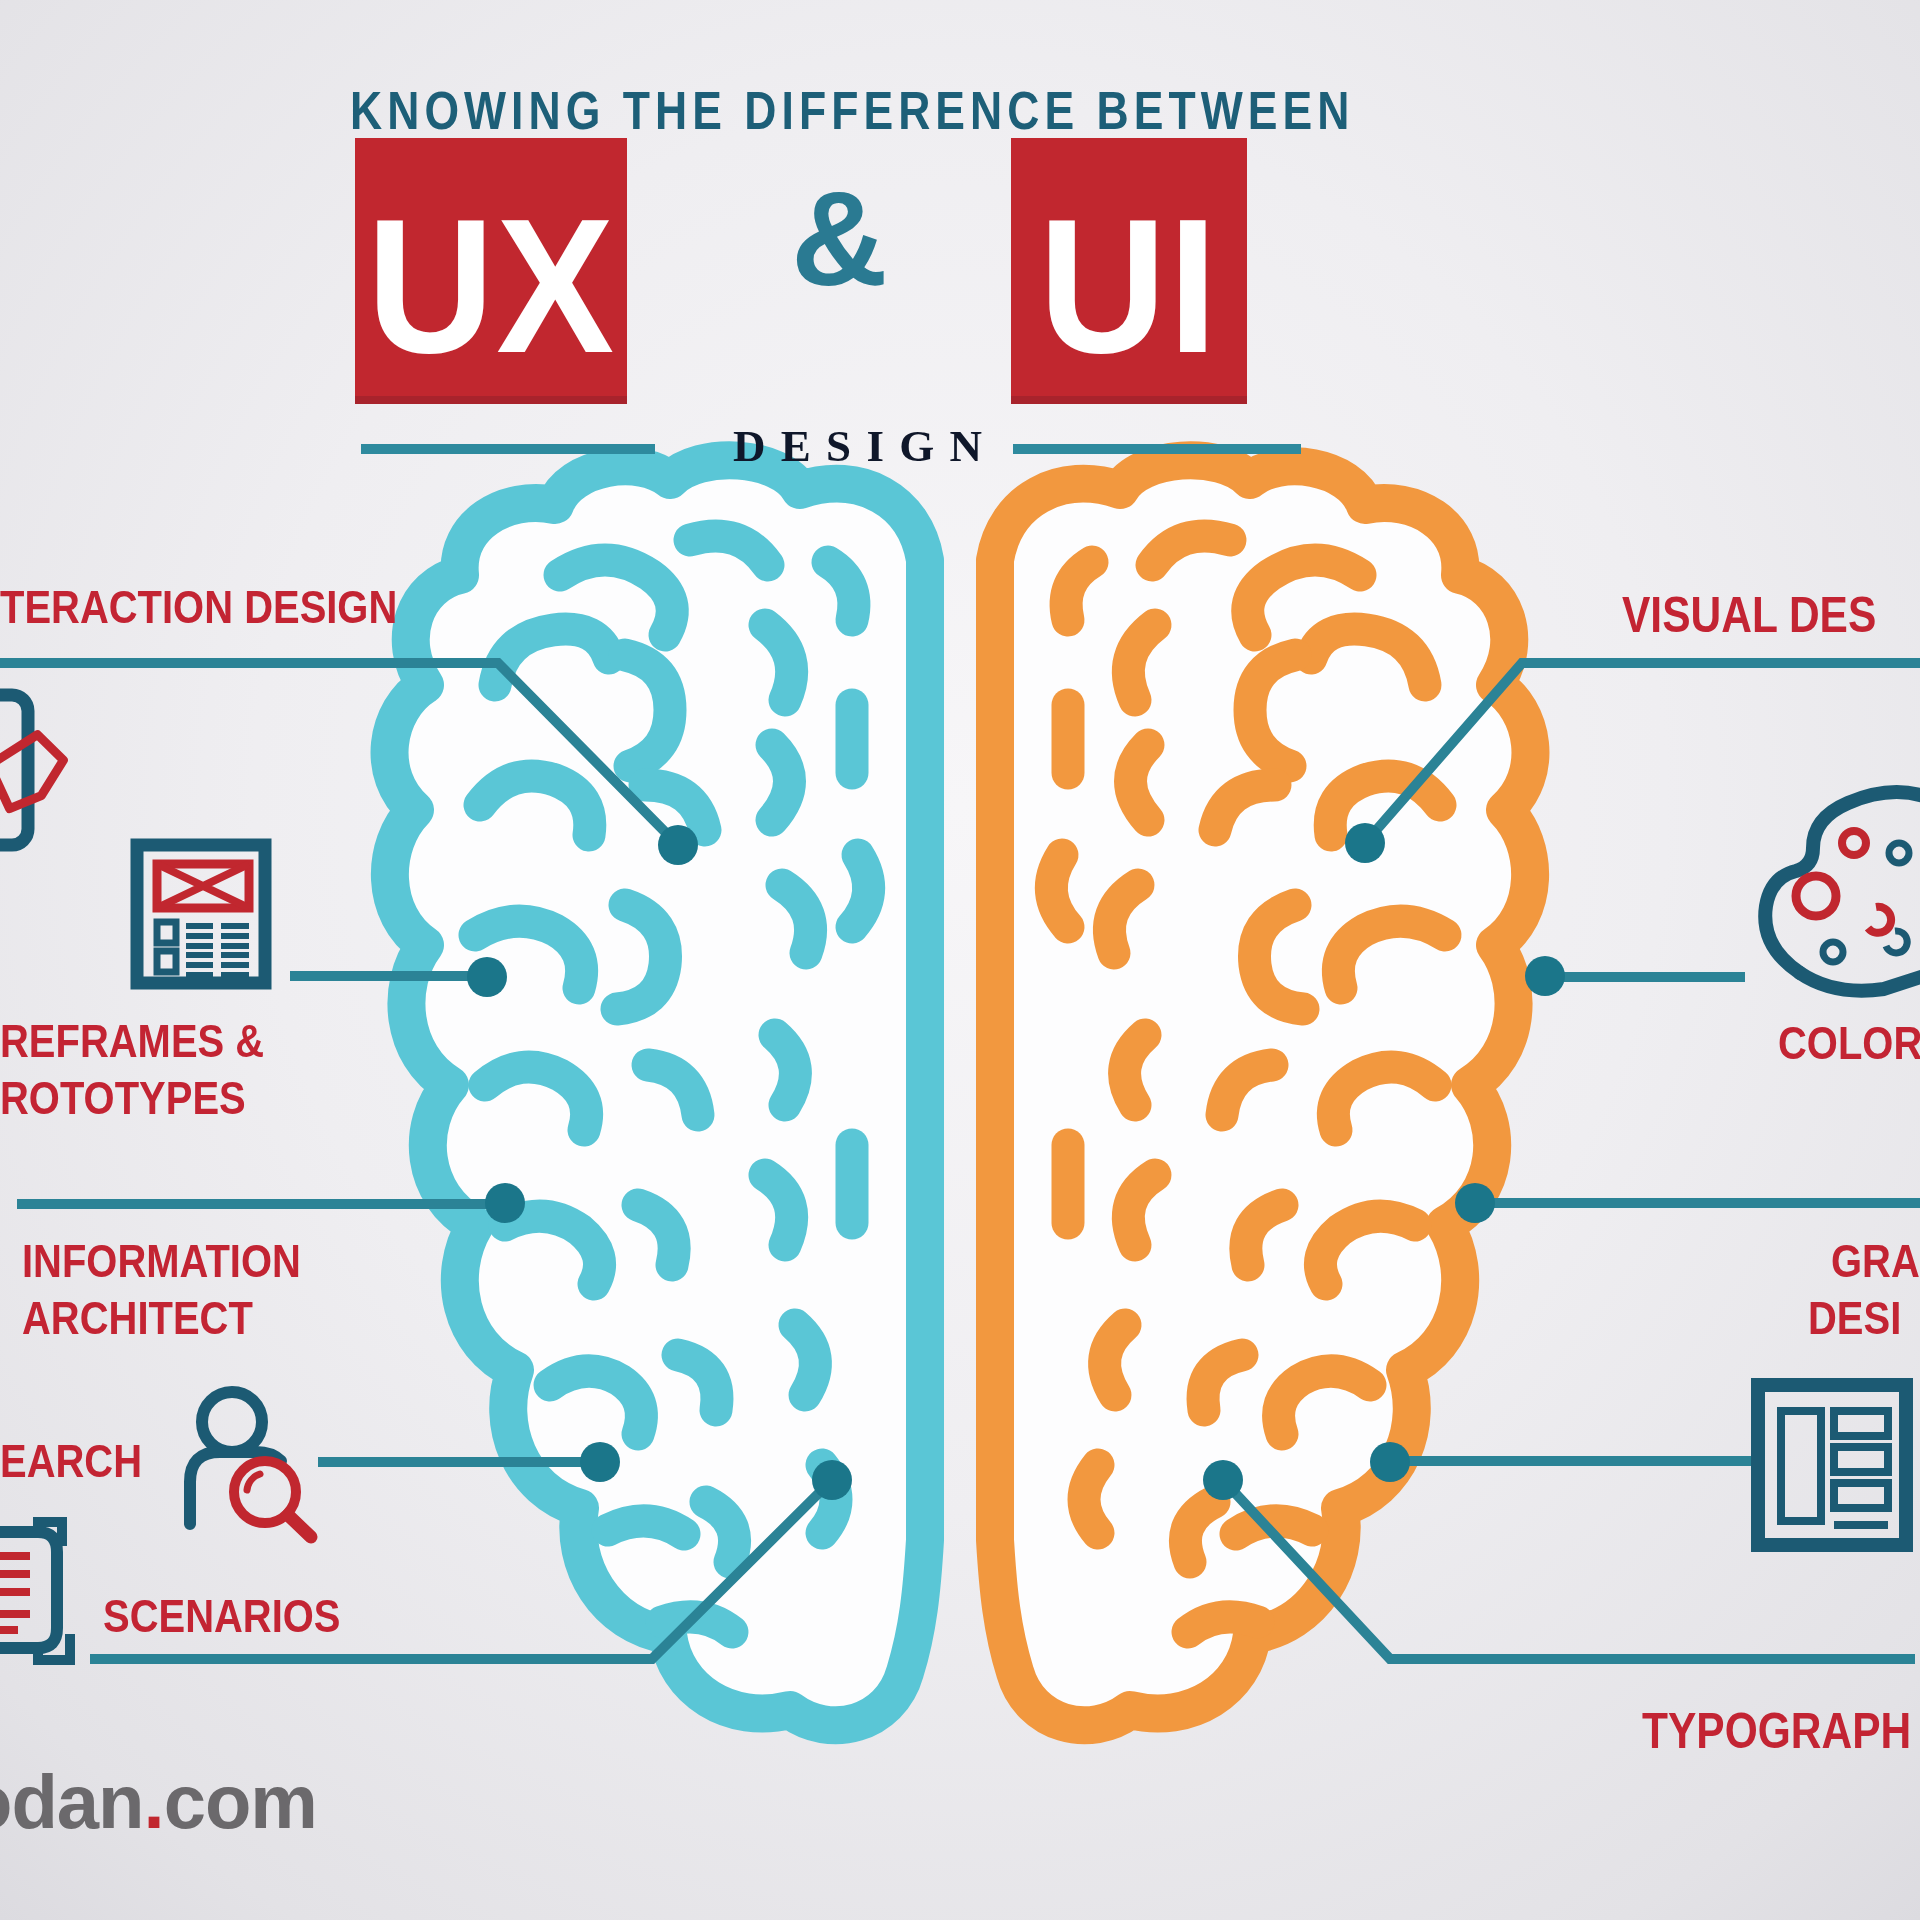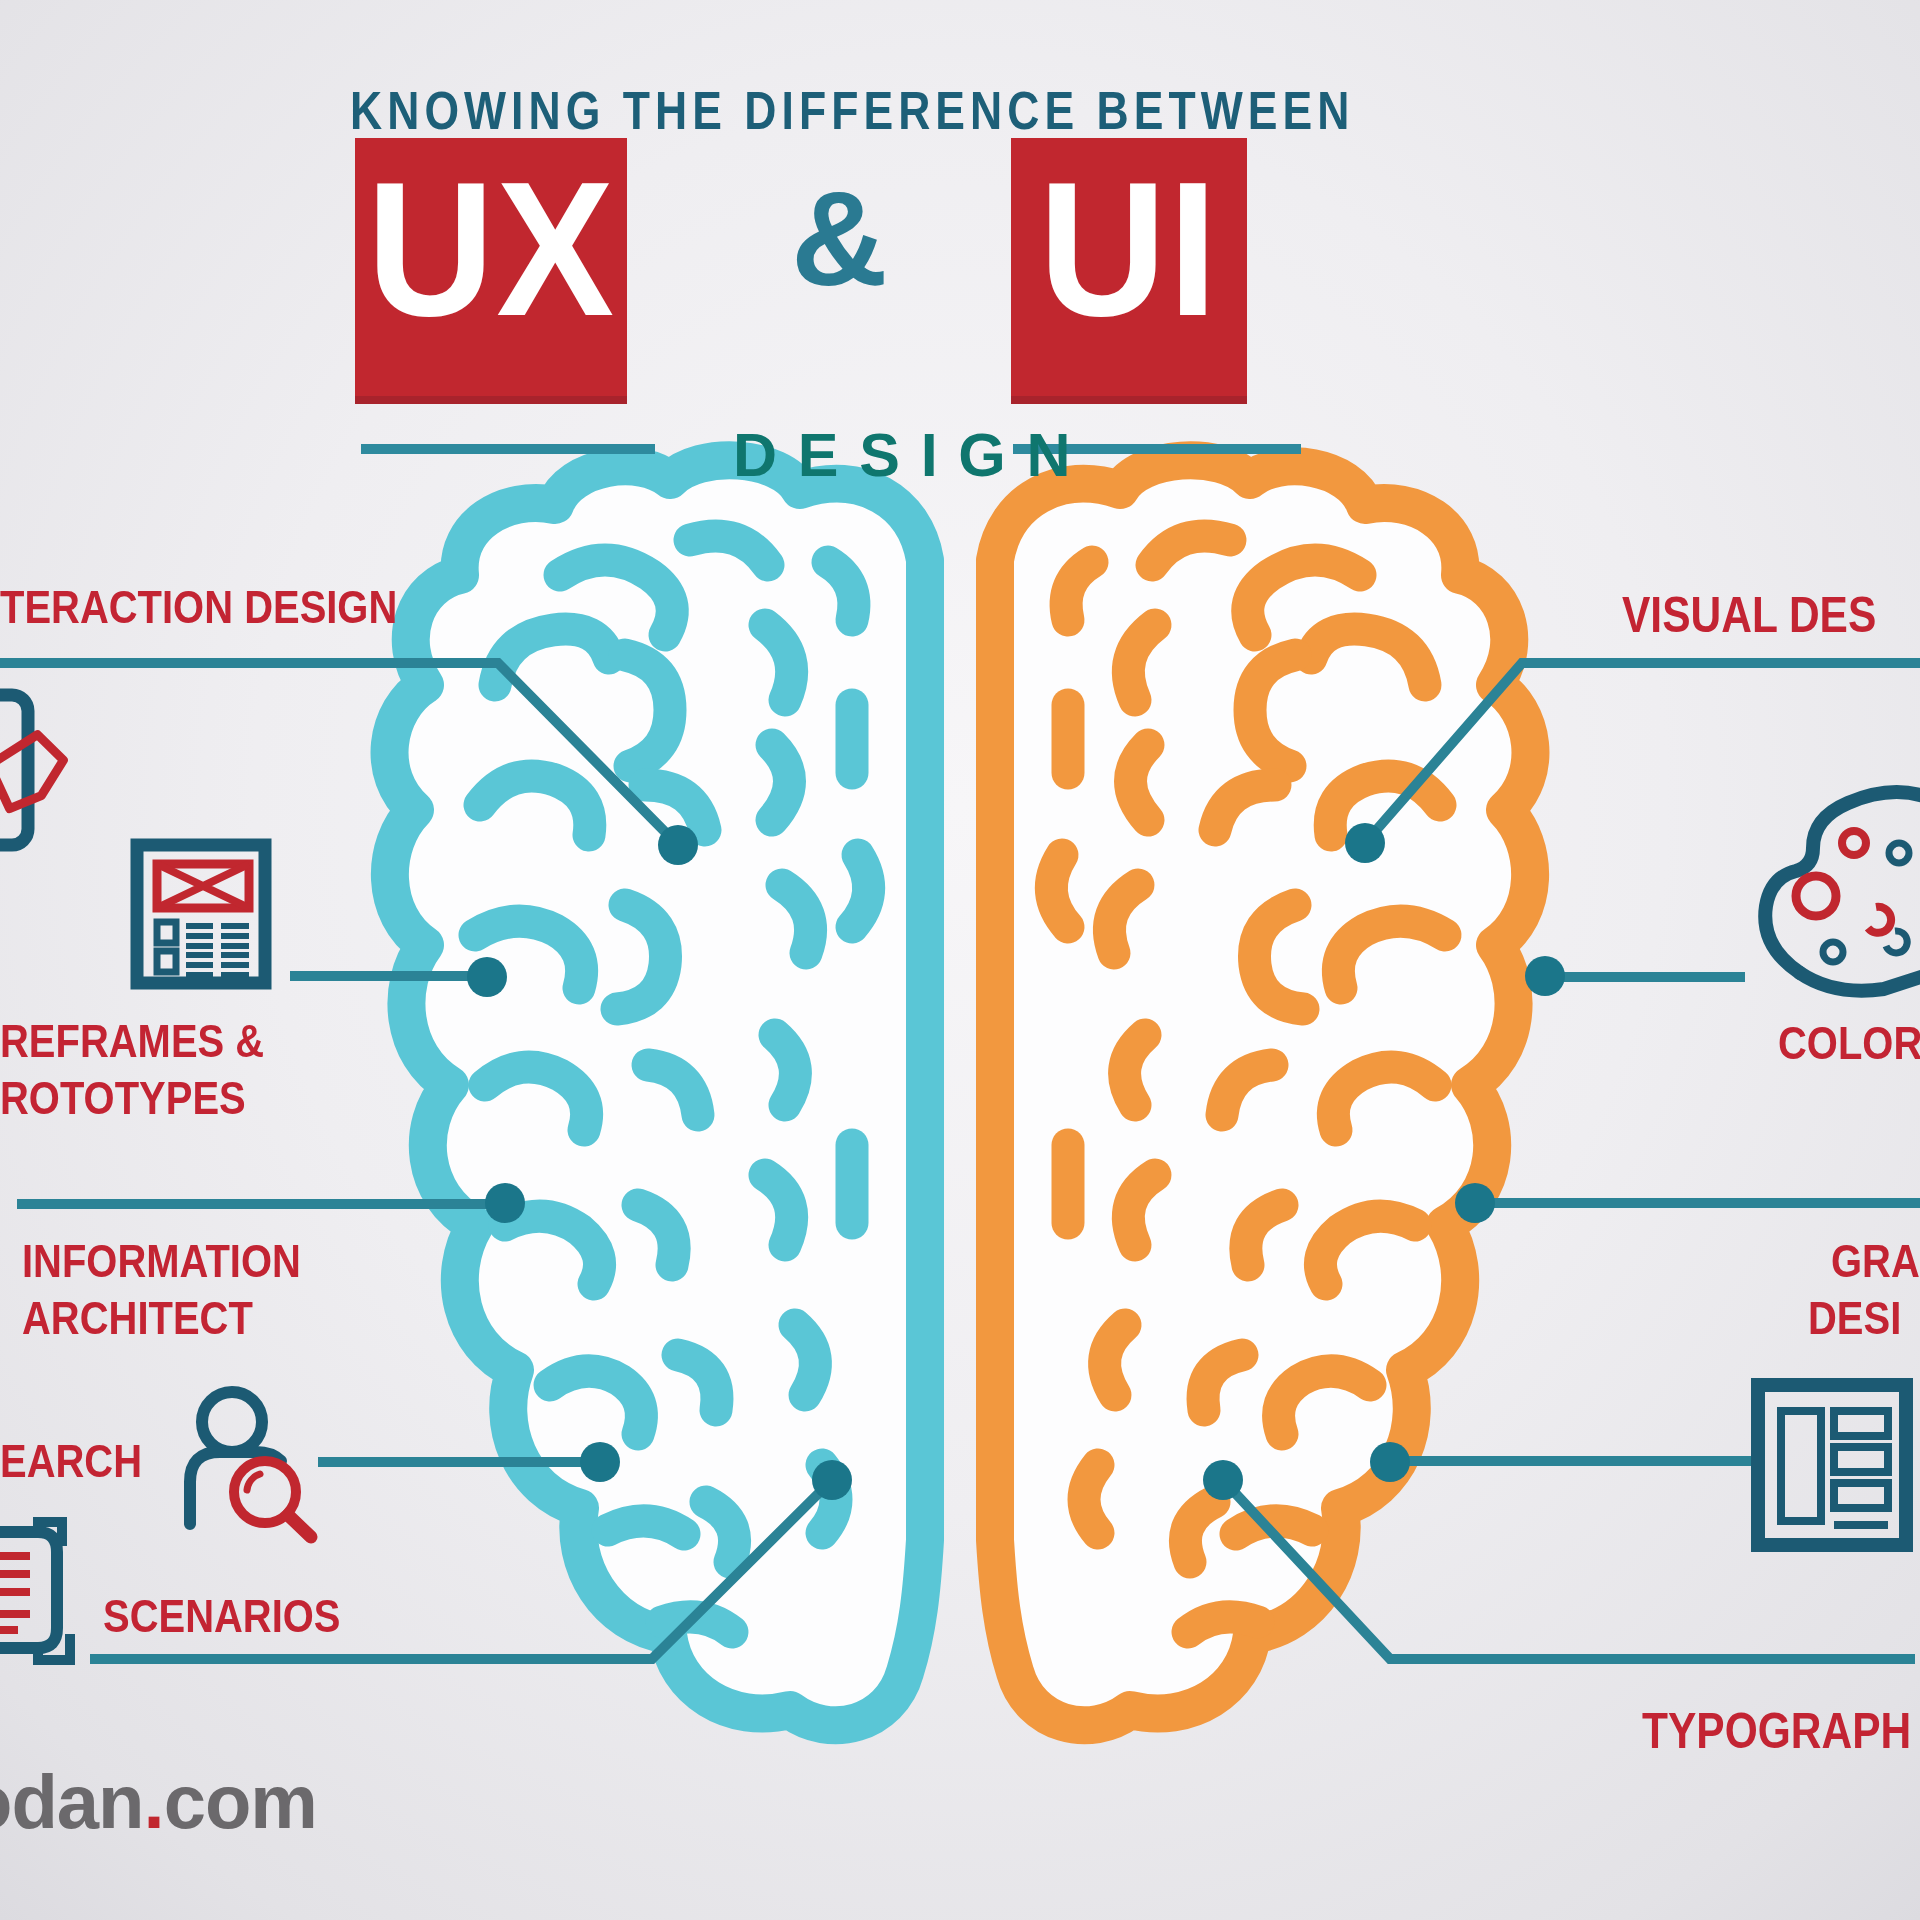--- a/index.html
+++ b/index.html
@@ -9,31 +9,31 @@
     background:radial-gradient(circle at 50% 42%, #f7f6f8 0%, #efeef1 48%, #e3e2e6 88%, #dcdbe0 100%);
   }
   .abs{position:absolute;}
   
   .kicker{
     left:350px;top:80px;font-size:53px;font-weight:bold;color:#1d5f78;
     letter-spacing:6px;white-space:nowrap;transform:scaleX(.84);transform-origin:0 0;
   }
   .redbox{
     background:#c1272f;border-bottom:8px solid #a8232c;color:#ffffff;
-    display:flex;align-items:flex-start;justify-content:center;
+    display:flex;align-items:flex-end;justify-content:center;
     font-weight:bold;font-size:192px;
   }
   .redbox span{transform:scaleX(.92);letter-spacing:2px;}
   .box-ux{left:355px;top:138px;width:272px;height:258px;}
   .box-ui{left:1011px;top:138px;width:236px;height:258px;}
   .amp{left:791px;top:162px;font-size:134px;font-weight:bold;color:#2a7a92;}
   .underline{height:10px;background:#2e8a9e;top:444px;}
   .ul-left{left:361px;width:294px;}
   .ul-right{left:1013px;width:288px;}
-  .design{left:733px;top:420px;font-size:61px;font-weight:bold;color:#0f766e;letter-spacing:.34em;}
+  .design{left:733px;top:420px;font-size:45px;font-weight:bold;color:#0f172a;letter-spacing:.34em;font-family:Liberation Serif, serif;}
   
   .lbl{
     font-size:47px;font-weight:bold;color:#c32433;white-space:nowrap;
     transform:scaleX(.85);transform-origin:0 0;line-height:1.08;
   }
   .lbl-big{font-size:50px;}
   .watermark{
     left:-34px;top:1758px;font-size:76px;font-weight:bold;color:#6b696c;
     letter-spacing:-1px;white-space:nowrap;
   }

